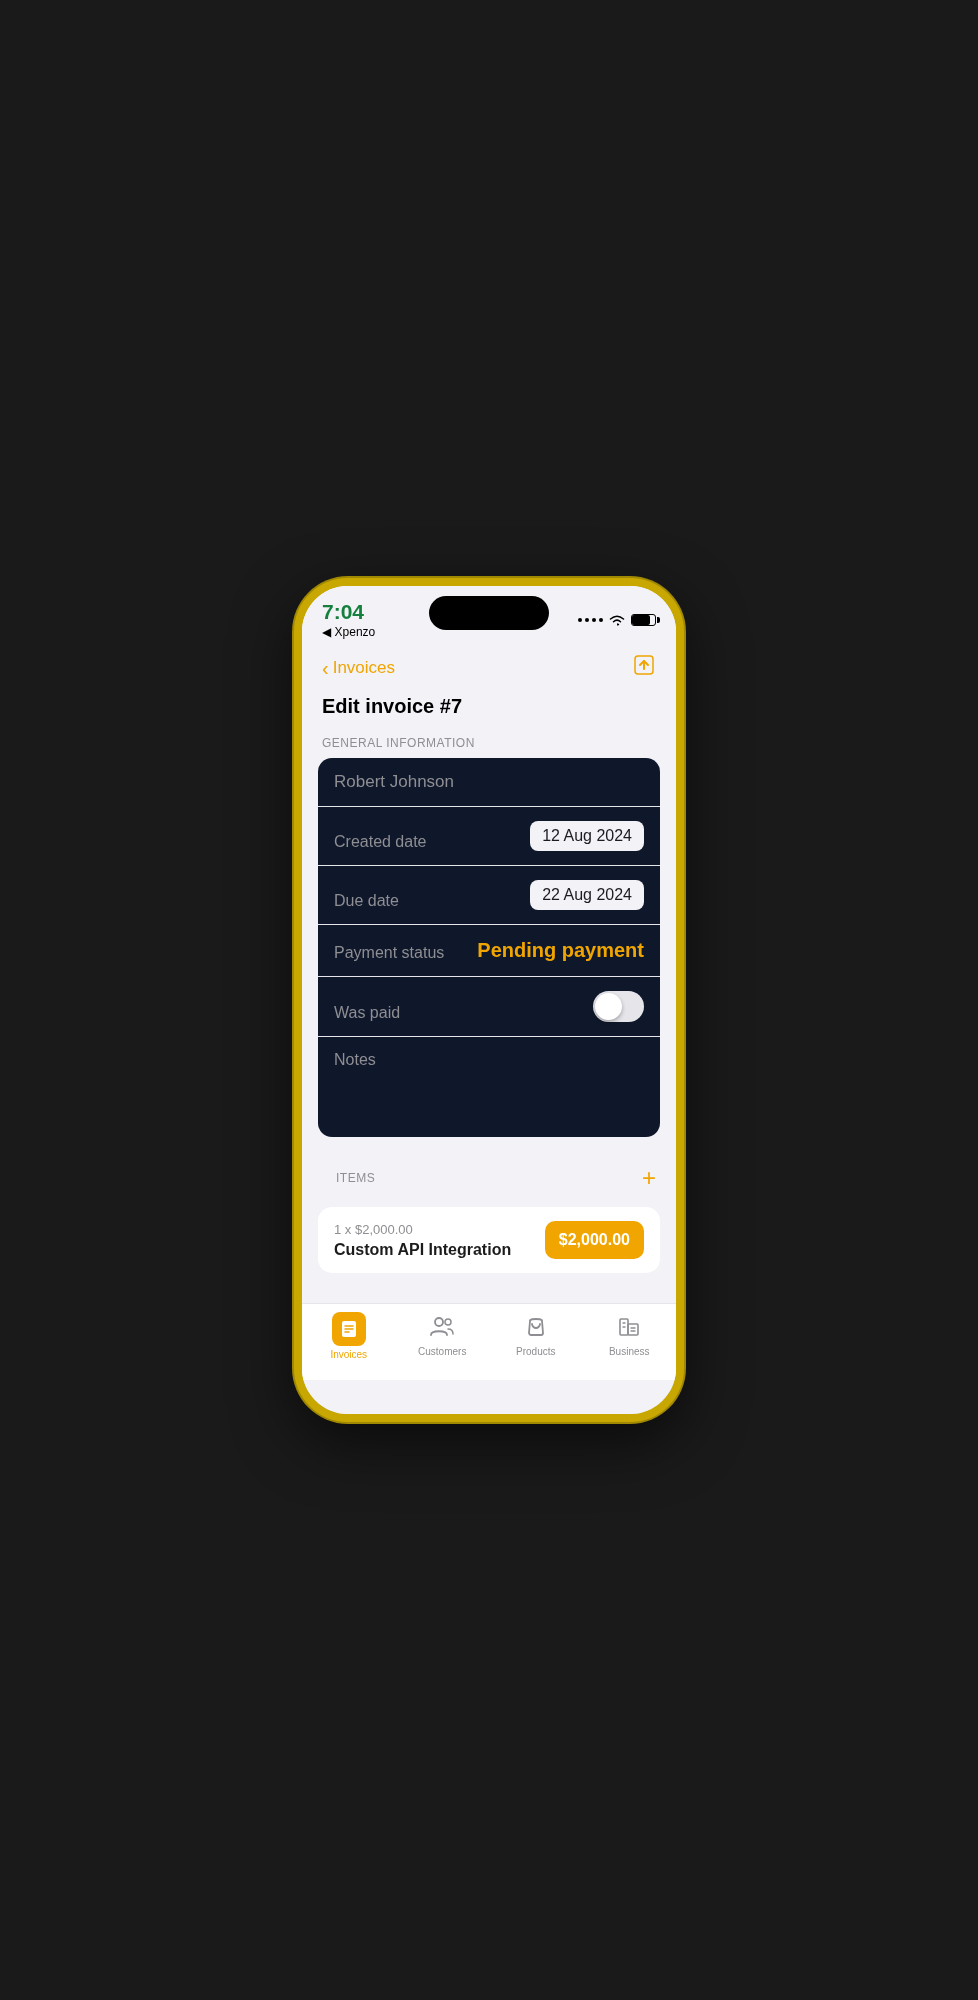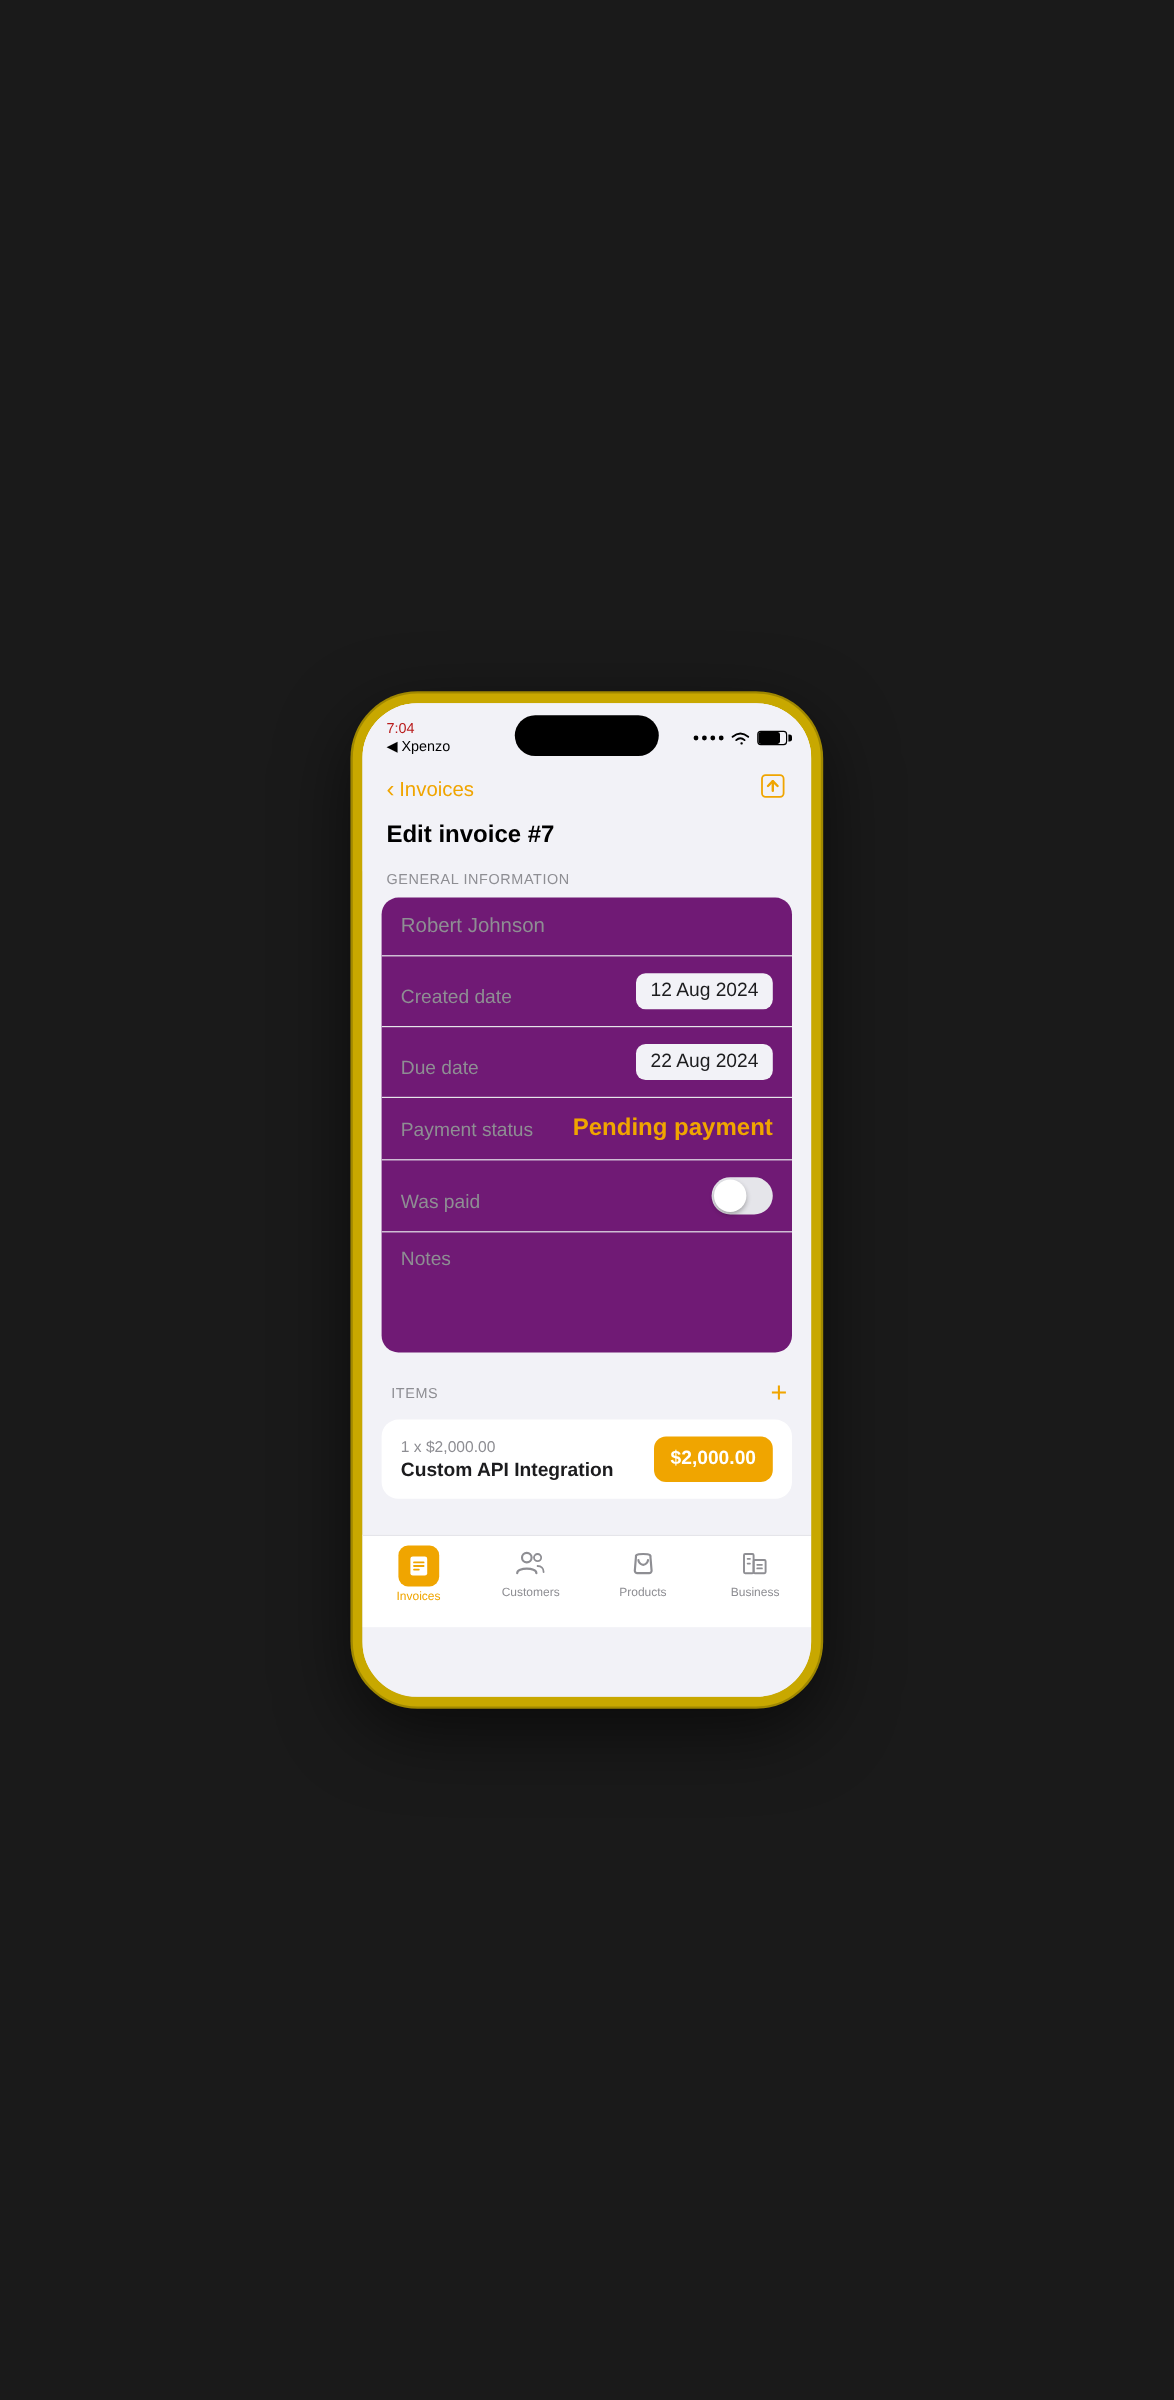--- a/index.html
+++ b/index.html
@@ -37,23 +37,23 @@
 
     
     .status-bar {
       display: flex;
       justify-content: space-between;
       align-items: center;
       padding: 14px 20px 6px;
       background: #f2f2f7;
     }
     .status-time {
-      font-size: 12px;
-      font-weight: 400;
-      color: #b91c1c;
+      font-size: 21px;
+      font-weight: 700;
+      color: #15803d;
     }
     .status-back {
       font-size: 11px;
       color: #000;
       display: flex;
       align-items: center;
       gap: 2px;
     }
     .status-icons {
       display: flex;
@@ -115,21 +115,21 @@
     .section-label {
       font-size: 12px;
       color: #8e8e93;
       font-weight: 500;
       padding: 0 20px 8px;
       letter-spacing: 0.5px;
     }
 
     
     .card {
-      background: #701a75;
+      background: #0f172a;
       border-radius: 14px;
       margin: 0 16px 20px;
       overflow: hidden;
     }
 
     .card-row {
       display: flex;
       align-items: flex-end;
       justify-content: space-between;
       padding: 14px 16px;
@@ -392,21 +392,21 @@
           <div class="knob"></div>
         </div>
       </div>
 
       <div class="notes-row">
         <div class="notes-label">Notes</div>
       </div>
     </div>
 
     <div class="items-header">
-      <span class="section-label" style="padding:0; margin:4px;">ITEMS</span>
+      <span class="section-label" style="padding:0; margin:14px;">ITEMS</span>
       <button class="items-add-btn">+</button>
     </div>
 
 
     <div class="item-card">
       <div class="item-info">
         <div class="item-qty">1 x $2,000.00</div>
         <div class="item-name">Custom API Integration</div>
       </div>
       <div class="item-price-badge">$2,000.00</div>

